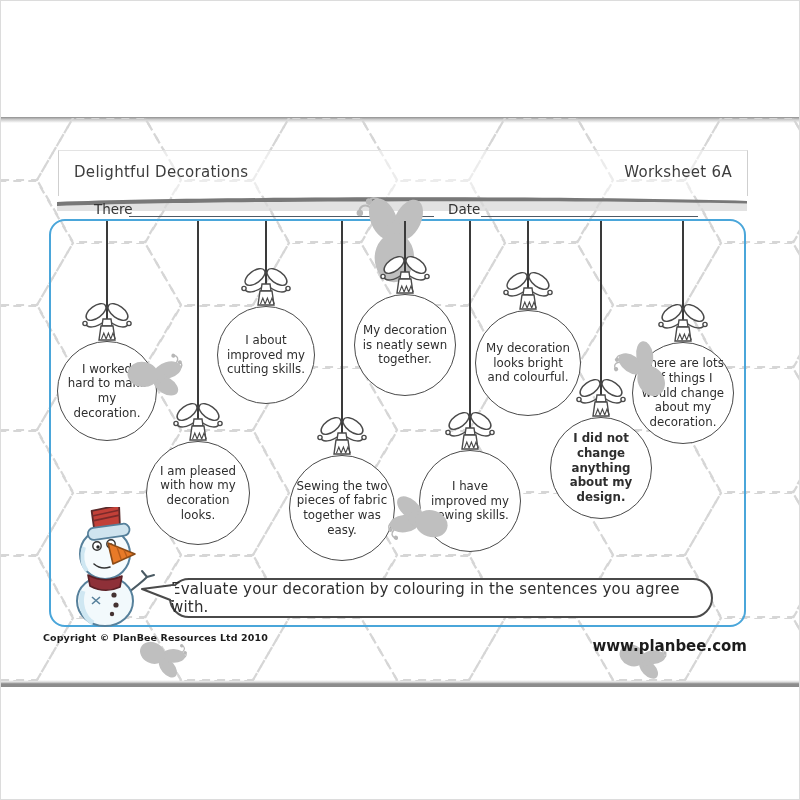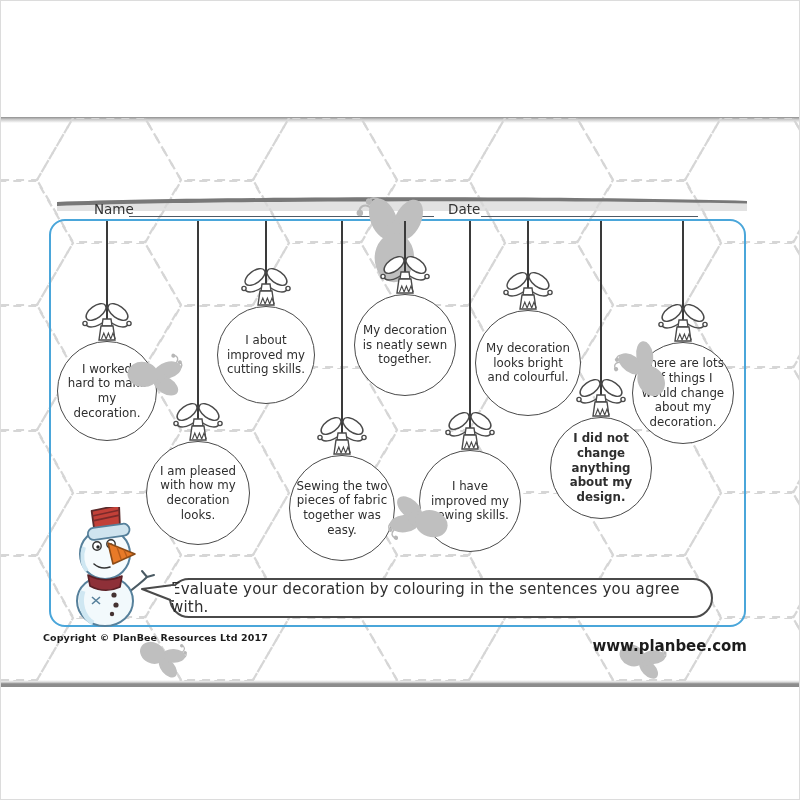--- a/index.html
+++ b/index.html
@@ -86,26 +86,30 @@
       </symbol>
     </defs>
   </svg>
 
   <div class="paper-top-edge"></div>
   <div class="paper-bottom-edge"></div>
   <svg class="hexpattern" width="800" height="563">
     <rect x="0" y="0" width="800" height="563" fill="url(#hexpat)"></rect>
   </svg>
 
+  <div class="header-box">
+    <div class="header-title">Delightful Decorations</div>
+    <div class="header-worksheet">Worksheet 6A</div>
+  </div>
   <svg class="swoosh" width="690" height="18">
     <path d="M0,8 C170,2 520,2 690,7 L690,17 L0,17 Z" fill="#d8d8d8" opacity="0.75"></path>
     <path d="M0,8 C170,2 520,2 690,7 L690,9.5 C520,6 170,6 0,12 Z" fill="#787878"></path>
   </svg>
 
-  <div class="field-label" style="left:93px;top:200px;">Name</div>
+  <div class="field-label" style="left:93px;top:200px;">There</div>
   <div class="field-line" style="left:128px;top:215px;width:305px;"></div>
   <div class="field-label" style="left:447px;top:200px;">Date</div>
   <div class="field-line" style="left:480px;top:215px;width:217px;"></div>
 
   <div class="blue-box"></div>
 
   <svg class="bee back" style="left:352px;top:190px;width:84px;height:98px;transform:rotate(2deg);">
       <use href="#bee-shape" width="84" height="98"></use>
     </svg>
   <svg class="bee front" style="left:126px;top:344px;width:54px;height:62px;transform:rotate(98deg);">
@@ -222,16 +226,16 @@
   </svg>
 
   <div class="speech-bubble">
     <span>Evaluate your decoration by colouring in the sentences you agree with.</span>
   </div>
   <svg class="bubble-tail" width="36" height="28">
     <path d="M34,6 L3,10 L34,22 Z" fill="#ffffff" stroke="#4a4a4a" stroke-width="2" stroke-linejoin="round"></path>
     <rect x="32" y="7" width="4" height="14" fill="#ffffff"></rect>
   </svg>
 
-  <div class="copyright">Copyright © PlanBee Resources Ltd 2017</div>
+  <div class="copyright">Copyright © PlanBee Resources Ltd 2010</div>
   <div class="website">www.planbee.com</div>
 
 </div>
 
 </body></html>

